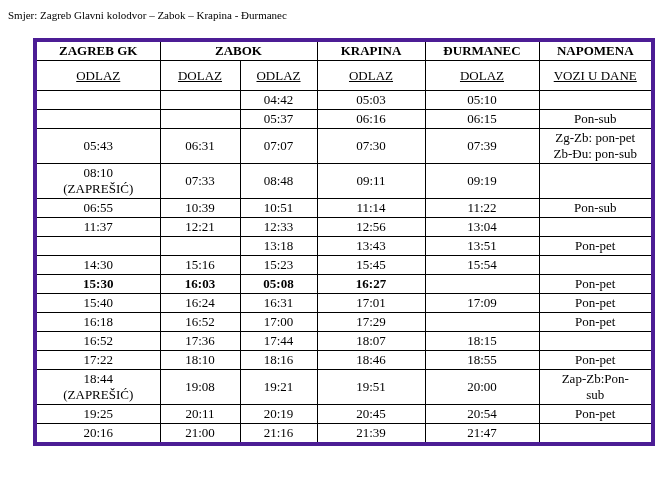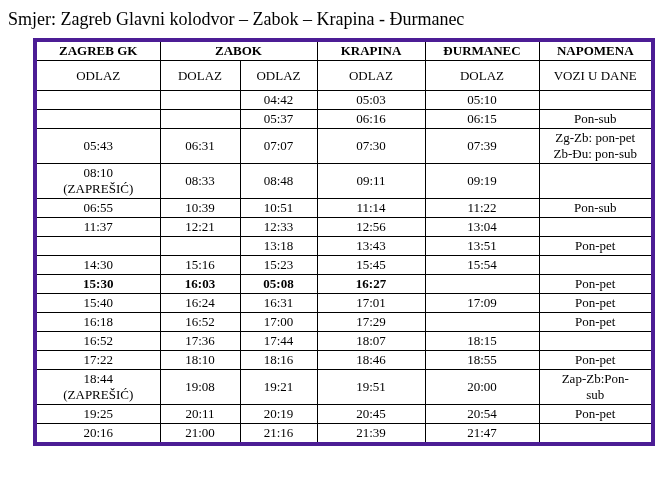--- a/index.html
+++ b/index.html
@@ -13,21 +13,21 @@
   }
   .page {
     position: relative;
     width: 660px;
     height: 493px;
   }
   .doc-title {
     position: absolute;
     left: 8px;
     top: 9px;
-    font-size: 18px;
+    font-size: 11px;
     font-weight: normal;
     white-space: nowrap;
     text-align: right;
   }
   table.timetable {
     position: absolute;
     left: 33px;
     top: 38px;
     width: 618px;
     border-collapse: collapse;
@@ -45,20 +45,21 @@
     white-space: pre-line;
     overflow: hidden;
   }
   table.timetable thead th.station {
     font-weight: bold;
     height: 19px;
   }
   table.timetable thead th.sub {
     font-weight: normal;
     height: 30px;
+    text-decoration: underline;
   }
   table.timetable tbody td {
     height: 19px;
     font-weight: normal;
   }
   table.timetable tbody tr.bold-row td {
     font-weight: bold;
     margin-top: 28px;
   }
   table.timetable tbody tr.bold-row td:last-child {
@@ -119,21 +120,21 @@
           <td>06:31</td>
           <td>07:07</td>
           <td>07:30</td>
           <td>07:39</td>
           <td>Zg-Zb: pon-pet
 Zb-Đu: pon-sub</td>
         </tr>
         <tr>
           <td>08:10
 (ZAPREŠIĆ)</td>
-          <td>08:33</td>
+          <td>07:33</td>
           <td>08:48</td>
           <td>09:11</td>
           <td>09:19</td>
           <td></td>
         </tr>
         <tr>
           <td>06:55</td>
           <td>10:39</td>
           <td>10:51</td>
           <td>11:14</td>

